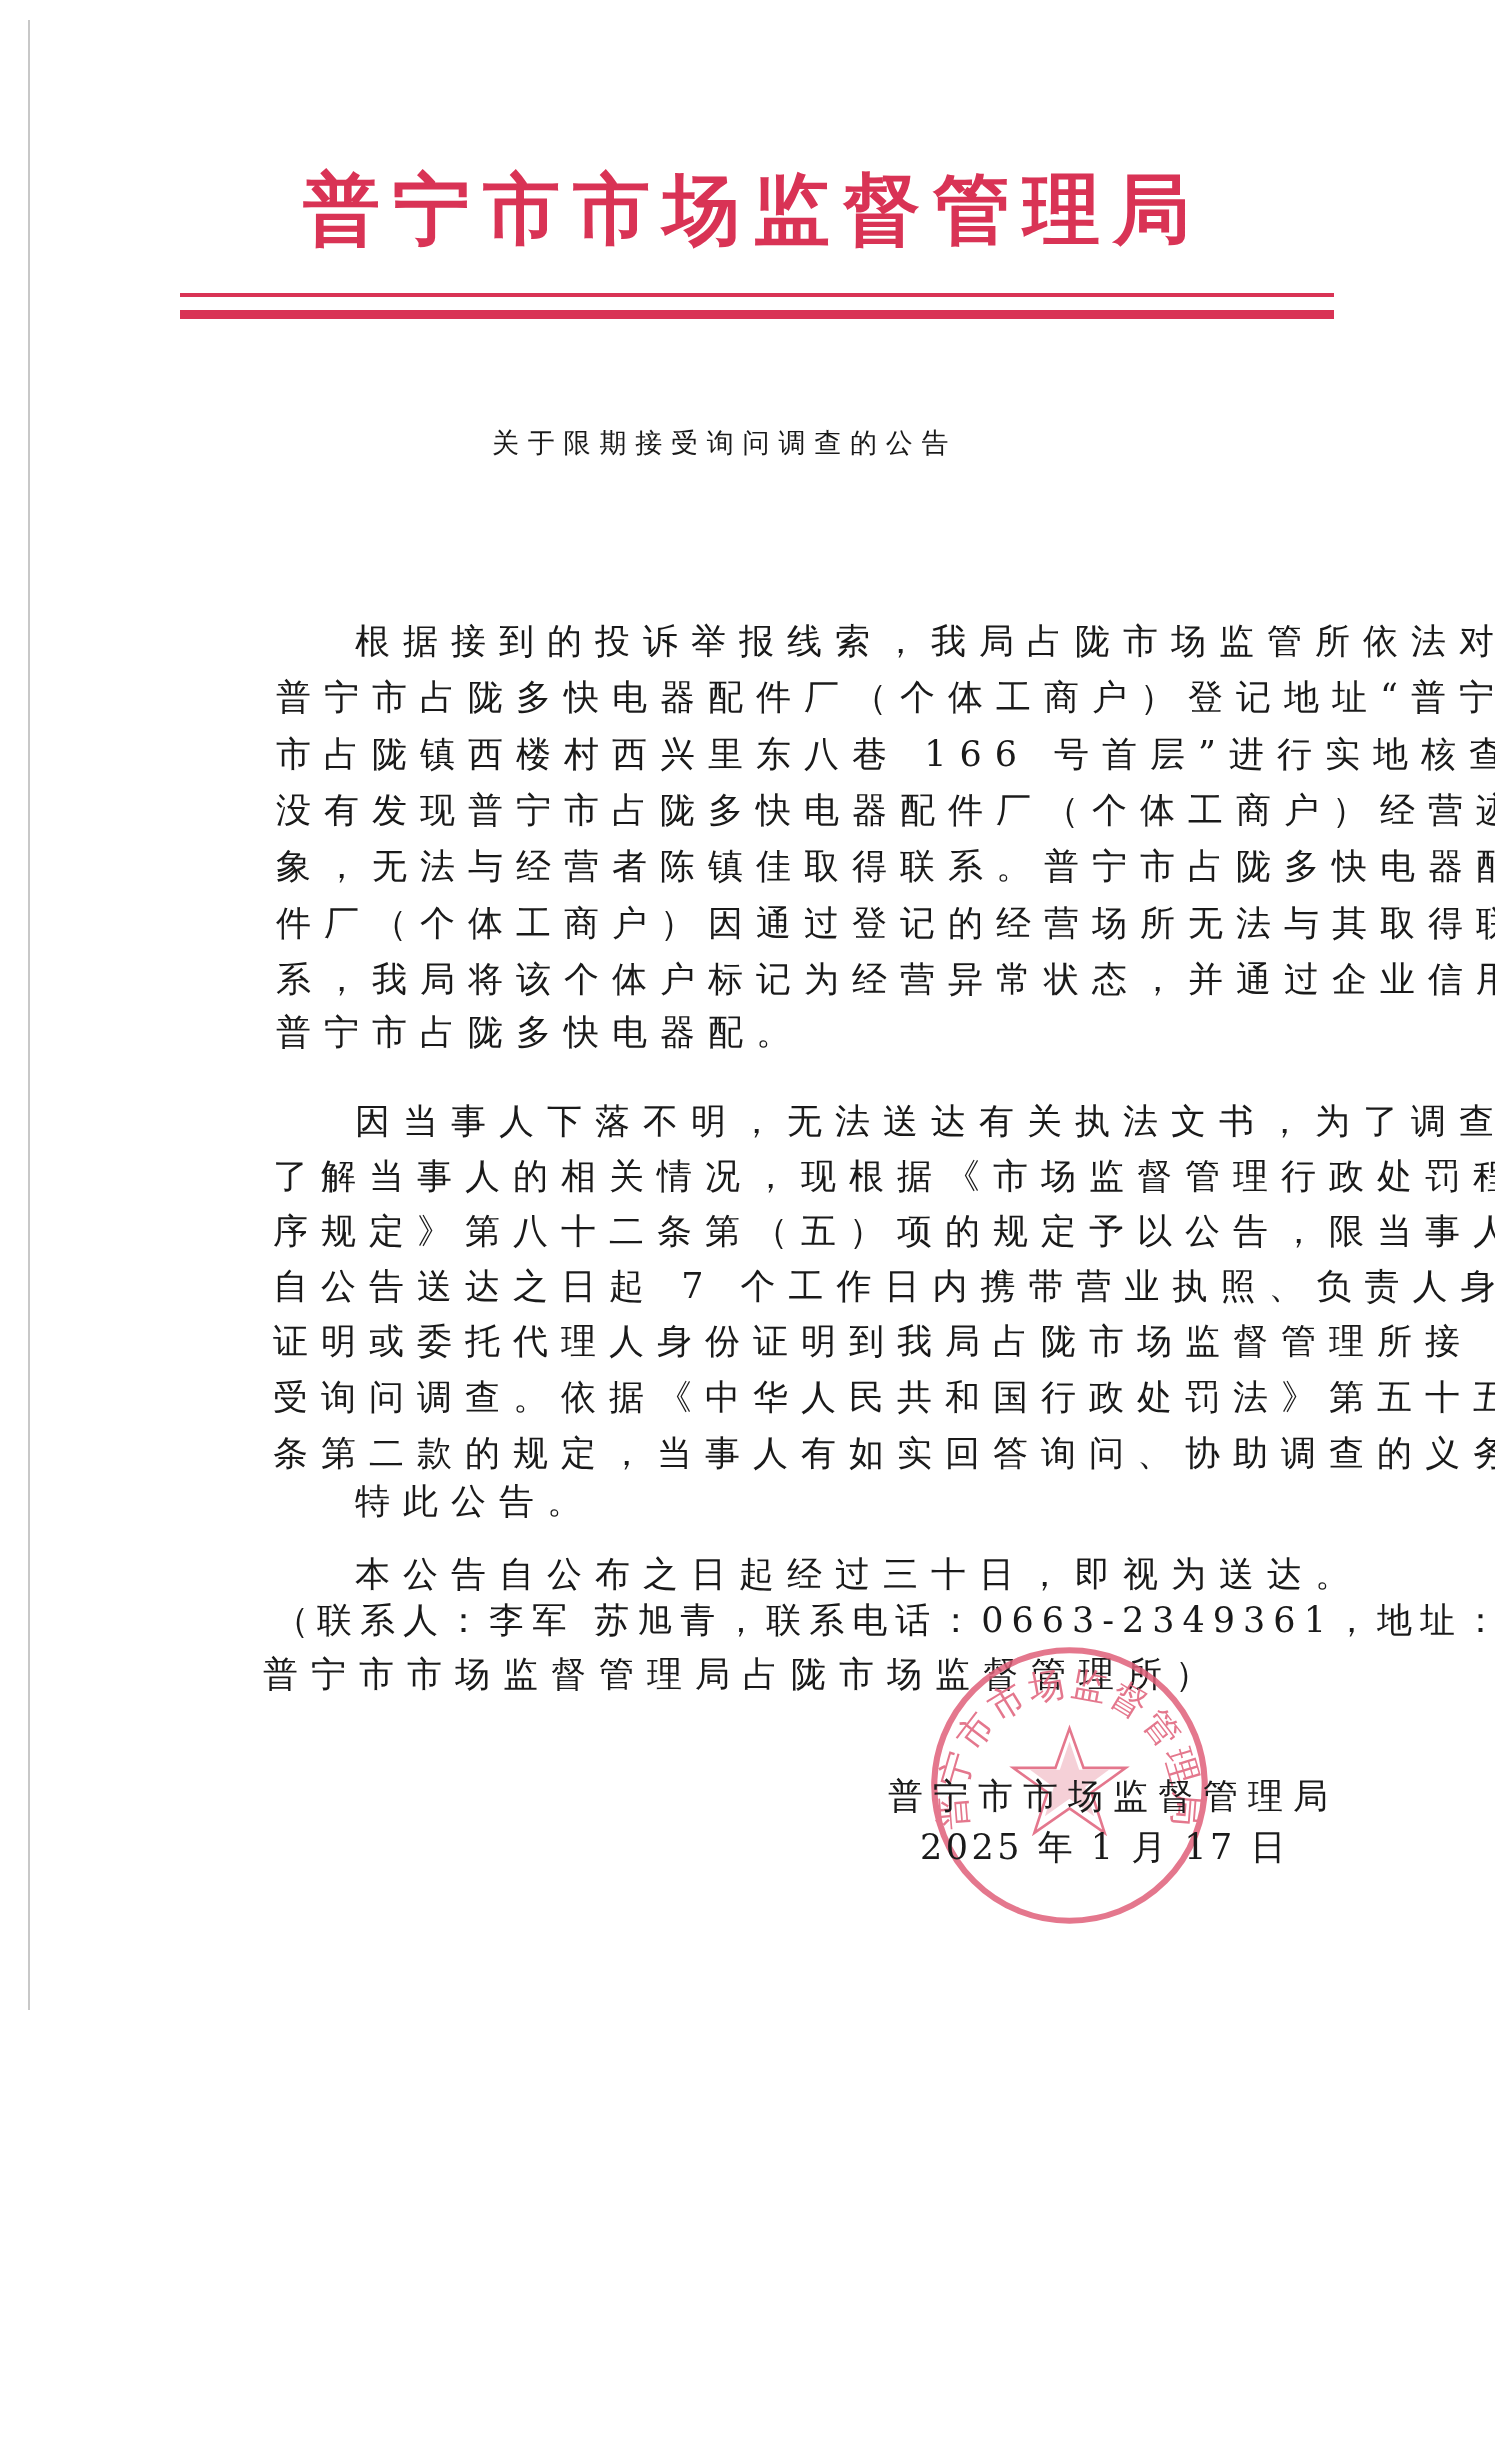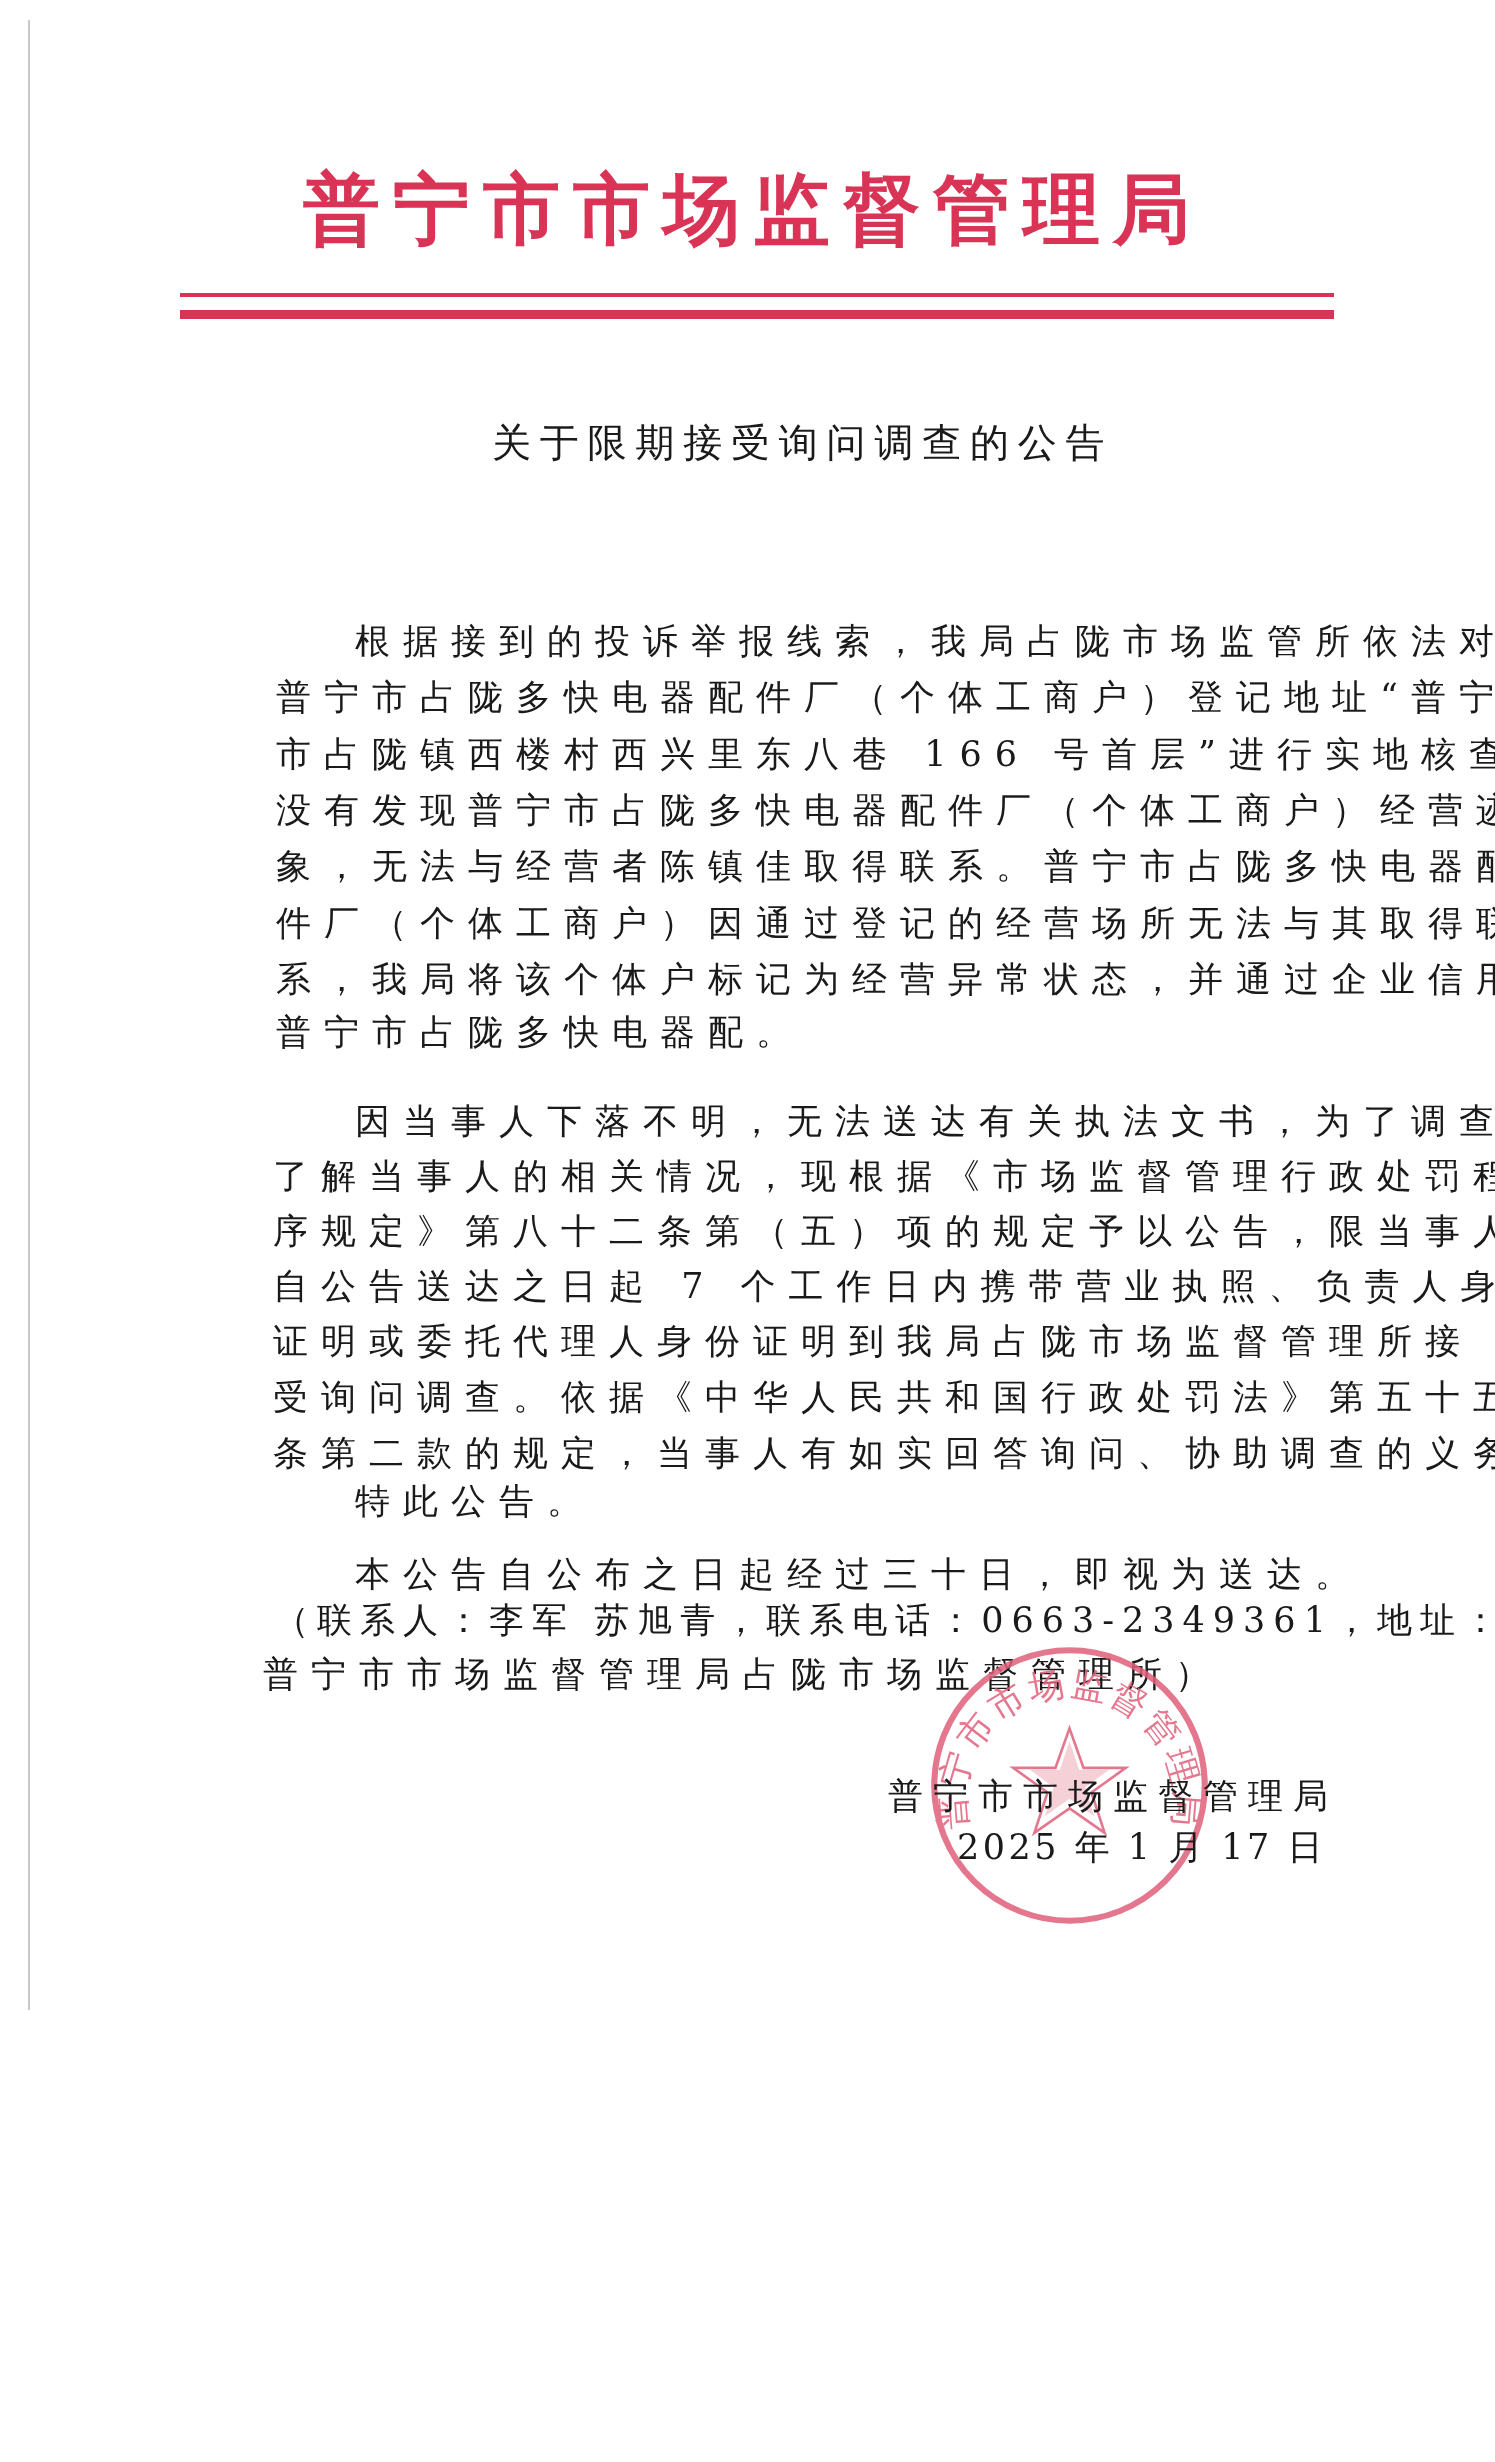--- a/index.html
+++ b/index.html
@@ -6,21 +6,21 @@
   body { width: 1495px; height: 2462px; position: relative; overflow: hidden;
          font-family: "DejaVu Serif", "Liberation Serif", serif; color: #1a1a1a; }
   .margin-line { position: absolute; left: 28px; top: 20px; width: 1.8px; height: 1990px; background: #c8c8c8; }
   .org-title { position: absolute; left: 303px; top: 165px; width: 932px; height: 88px;
                font-family: "DejaVu Serif", "Liberation Serif", serif; font-weight: bold;
                font-size: 77px; line-height: 88px; letter-spacing: 13px; white-space: nowrap; }
   .rule { position: absolute; left: 180px; width: 1154px; }
   .rule-thin { top: 293px; height: 4.4px; }
   .rule-thick { top: 310px; height: 8.8px; }
   .doc-title { position: absolute; left: 492px; top: 420px; width: 598px; height: 46px;
-               font-size: 39px; line-height: 46px; letter-spacing: 8.8px; white-space: nowrap; }
+               font-size: 27px; line-height: 46px; letter-spacing: 8.8px; white-space: nowrap; }
   .line { position: absolute; font-size: 35px; line-height: 44px; height: 44px;
           letter-spacing: 13px; white-space: nowrap; }
   .stamp { position: absolute; left: 929px; top: 1645px; width: 281px; height: 281px; opacity: 0.85; }
   .sign { position: absolute; font-size: 35px; line-height: 44px; white-space: nowrap; }
 </style>
 </head>
 <body>
 
 <div class="margin-line"></div>
 
@@ -67,14 +67,14 @@
   <text font-family="DejaVu Sans, sans-serif" font-size="40" fill="#e0607a" letter-spacing="4">
     <textPath href="#seal-arc" startOffset="50%" text-anchor="middle">普宁市市场监督管理局</textPath>
   </text>
   <g>
     <polygon points="160,95 176,140 224,140 185,168 200,214 160,186 120,214 135,168 96,140 144,140" fill="none" stroke="#e0607a" stroke-width="3"></polygon>
     <polygon points="160,110 171,142 205,142 178,162 188,195 160,175 132,195 142,162 115,142 149,142" fill="#e0607a" fill-opacity="0.35"></polygon>
   </g>
 </svg>
 
 <div class="sign" style="left:888px; top:1774px; letter-spacing:10px;">普宁市市场监督管理局</div>
-<div class="sign" style="left:920px; top:1825px; letter-spacing:3.5px;margin-left:37px;">2025 年 1 月 17 日</div>
+<div class="sign" style="left:920px; top:1825px; letter-spacing:3.5px;">2025 年 1 月 17 日</div>
 
 
 </body></html>

